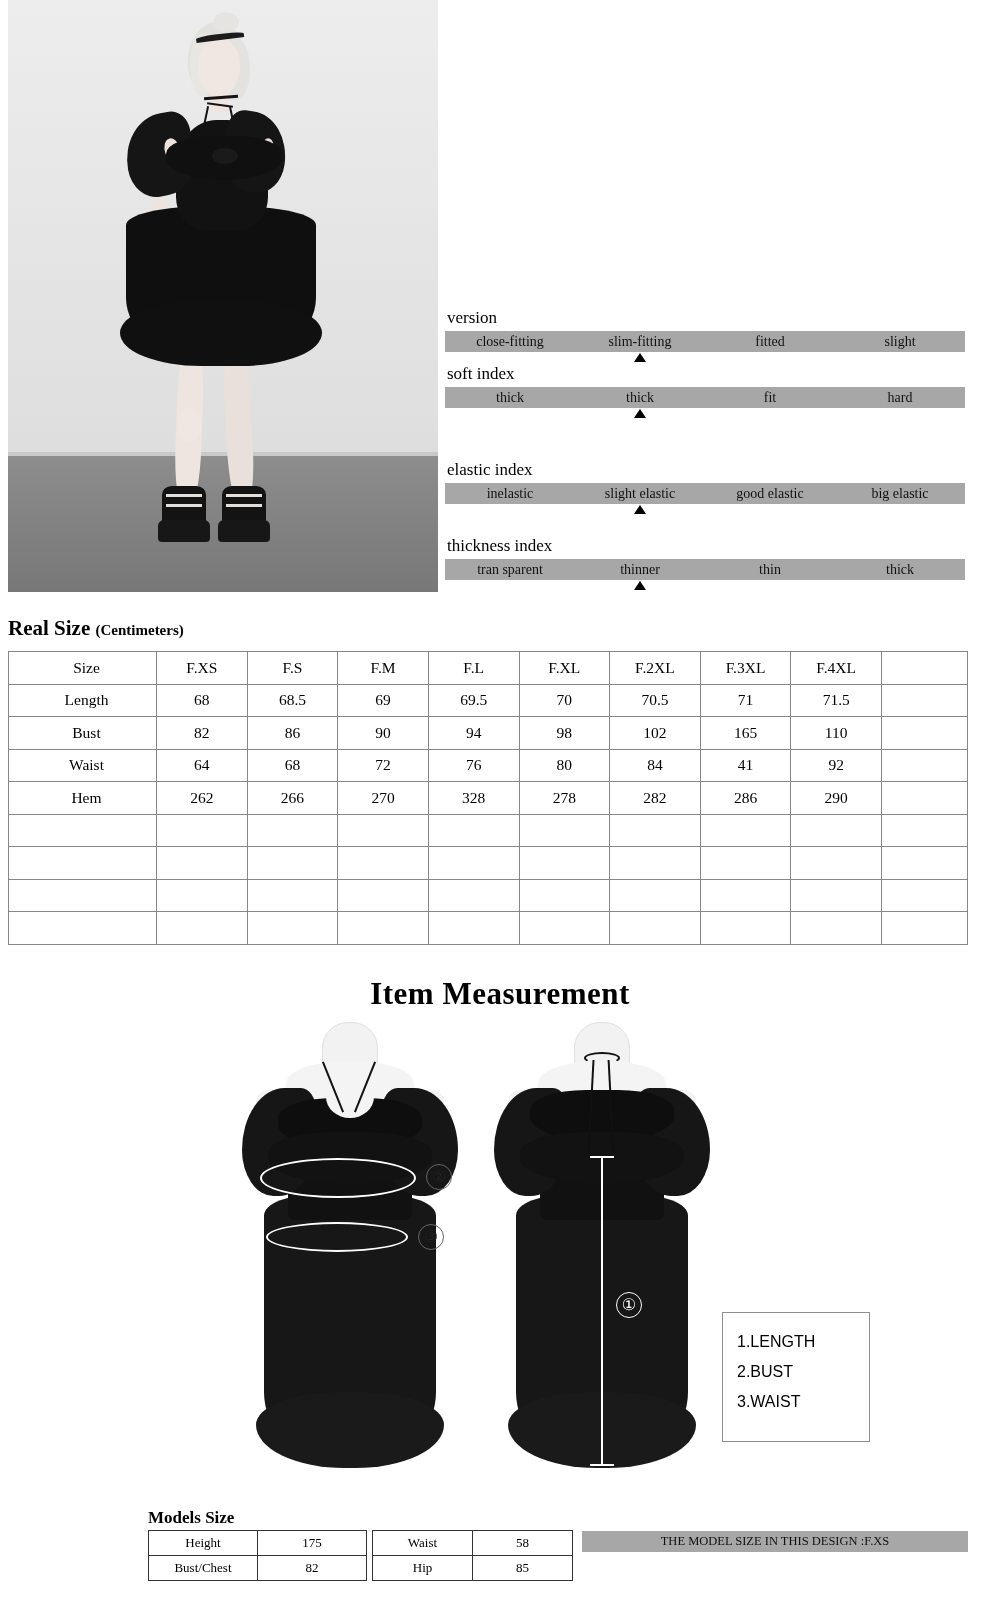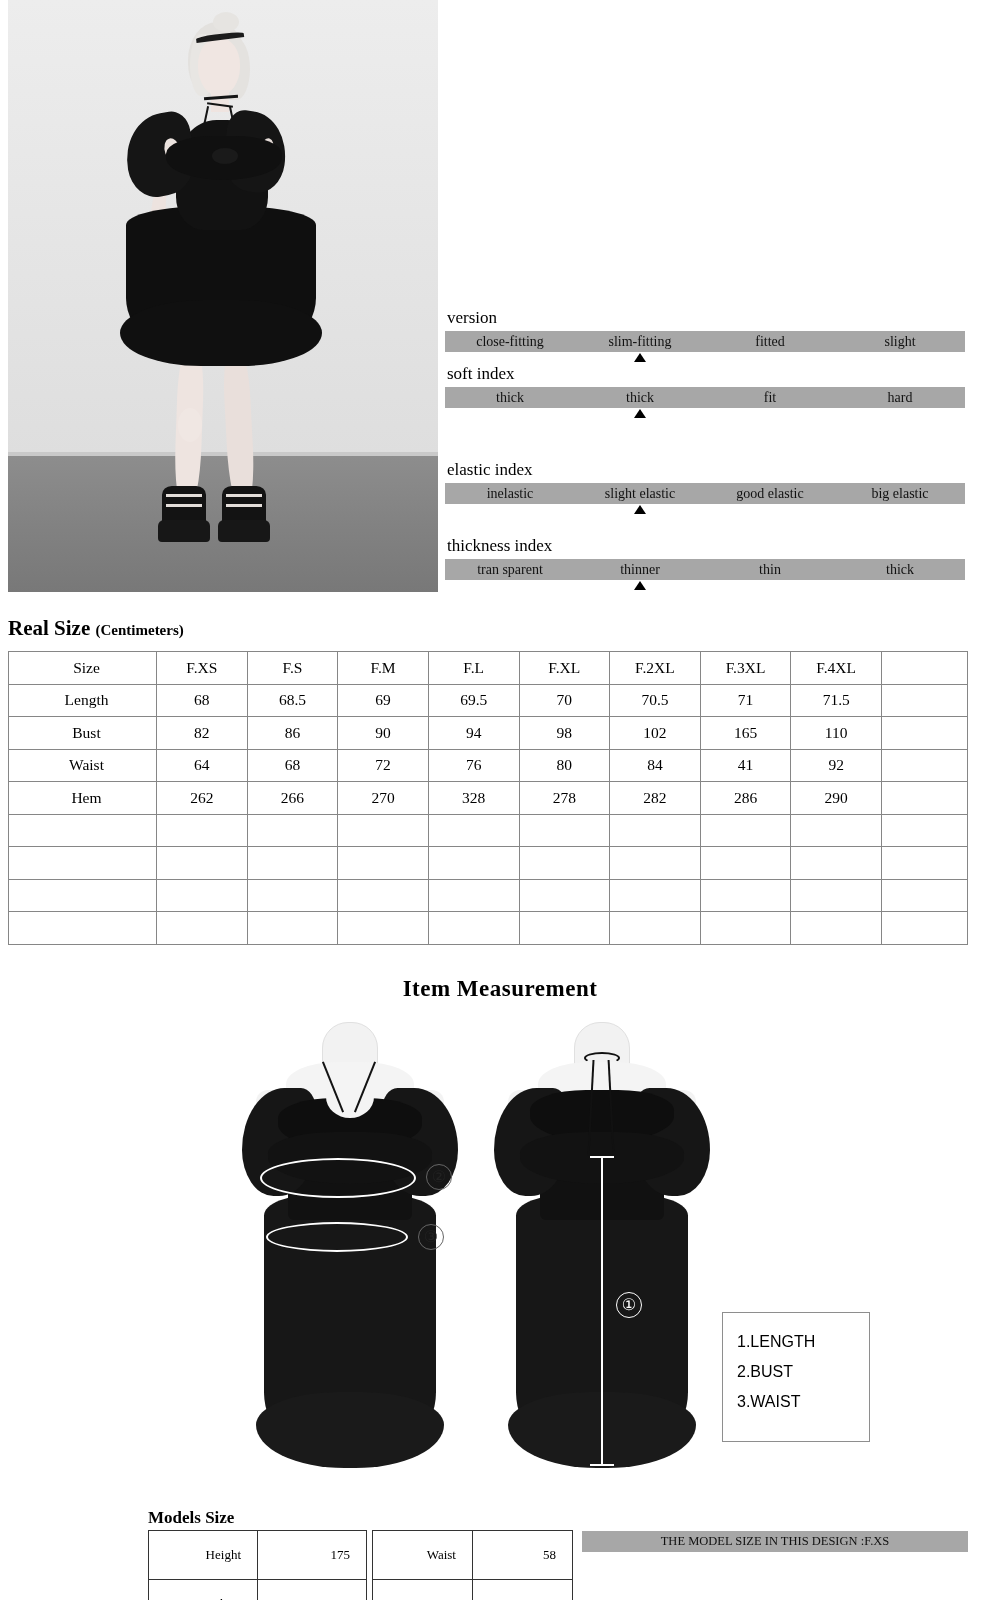--- a/index.html
+++ b/index.html
@@ -107,21 +107,21 @@
     height: 32.5px;
     text-align:center;
     font-size:15.5px;
     padding:0;
   }
   table.sizetable td.lbl { width:148px;padding-left:8px; }
   table.sizetable td.tail { width:86px; }
 
   
   .im-title { position:absolute; left:0; top:976px; width:1000px; text-align:center;
-              font-size:23px; font-weight:bold; letter-spacing:0.5px; }
+              font-size:31px; font-weight:bold; letter-spacing:0.5px; }
 
   .diagram { position:absolute; left:230px; top:1016px; width:520px; height:460px; }
 
   
   .mq { position:absolute; top:0; width:240px; height:460px; }
   .mq.front { left:0; }
   .mq.back  { left:252px; }
   .mq-neck { position:absolute; left:92px; top:6px; width:56px; height:52px; background:#f2f2f2; border:1px solid #e0e0e0; border-radius:26px 26px 8px 8px; }
   .mq-shoulders { position:absolute; left:56px; top:46px; width:128px; height:56px; background:#f4f4f4; border-radius:40% 40% 18% 18%; }
   .mq-armL { position:absolute; left:26px; top:74px; width:34px; height:96px; background:#f3f3f3; border-radius:12px; }
@@ -166,21 +166,21 @@
     border:1px solid #8e8e8e; background:#fff;
     padding:14px 0 0 14px;
     font-family:"Liberation Sans", sans-serif;
     font-size:16px; line-height:30px;
   }
 
   
   .ms-head { position:absolute; left:148px; top:1508px; font-size:17px; font-weight:bold; }
   table.modeltable { position:absolute; border-collapse:collapse; table-layout:fixed; }
   table.modeltable td {
-    border:1px solid #333; height:21px; text-align:right; font-size:13px; padding:16px;
+    border:1px solid #333; height:21px; text-align:center; font-size:13px; padding:4px;
   }
   #model-table-a { left:148px; top:1530px; width:218px; }
   #model-table-a td { width:109px; }
   #model-table-b { left:372px; top:1530px; width:200px; }
   #model-table-b td { width:100px; }
   .model-note {
     position:absolute; left:582px; top:1531px; width:386px; height:21px;
     background:#a7a7a7; color:#111; font-size:12.5px;
     text-align:center; line-height:21px; white-space:nowrap; overflow:hidden;
   }

